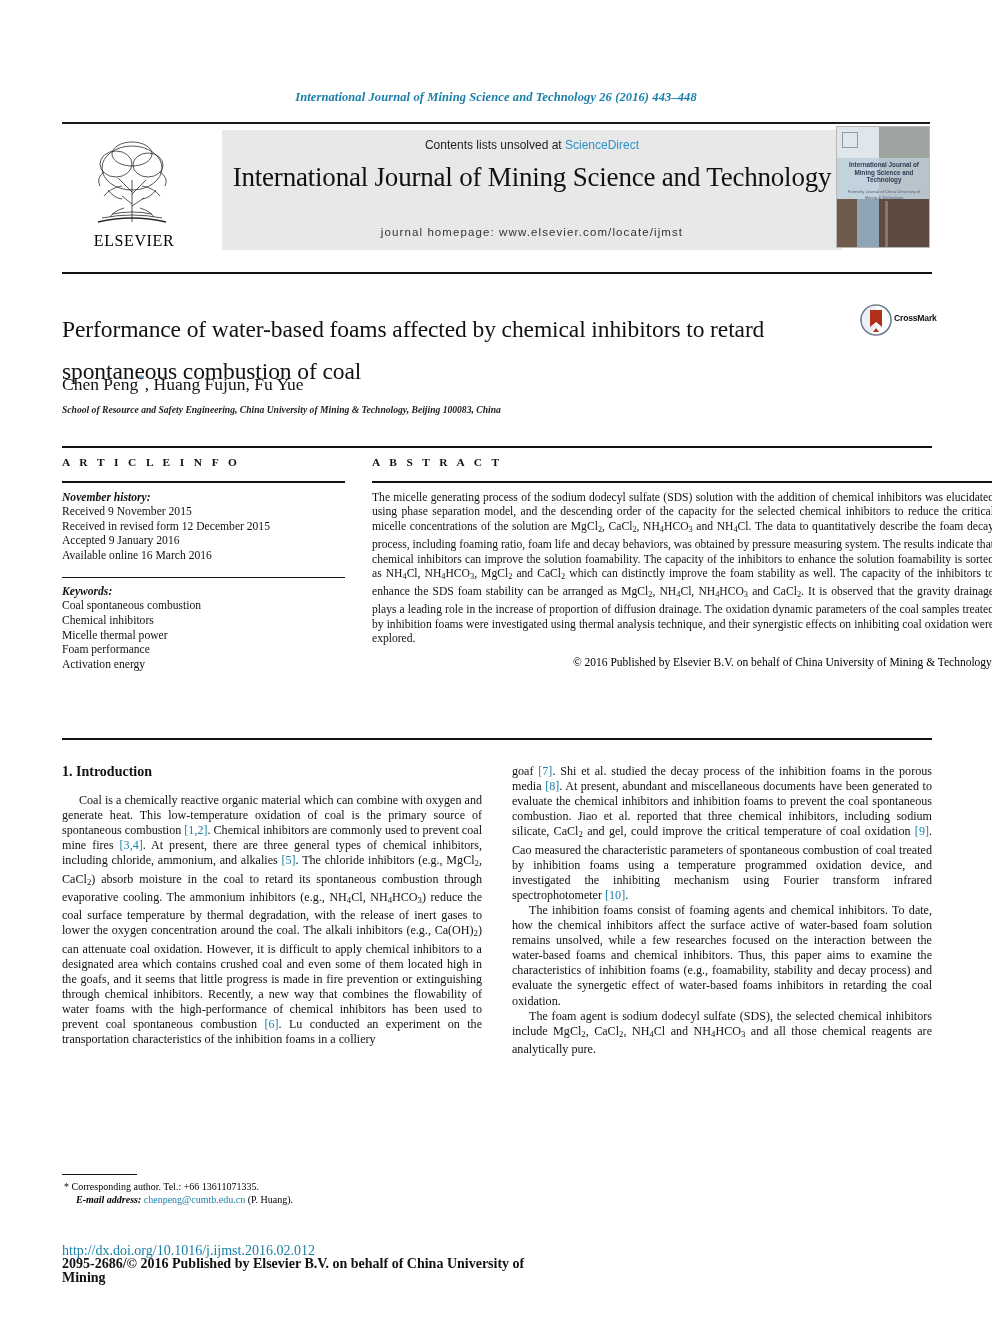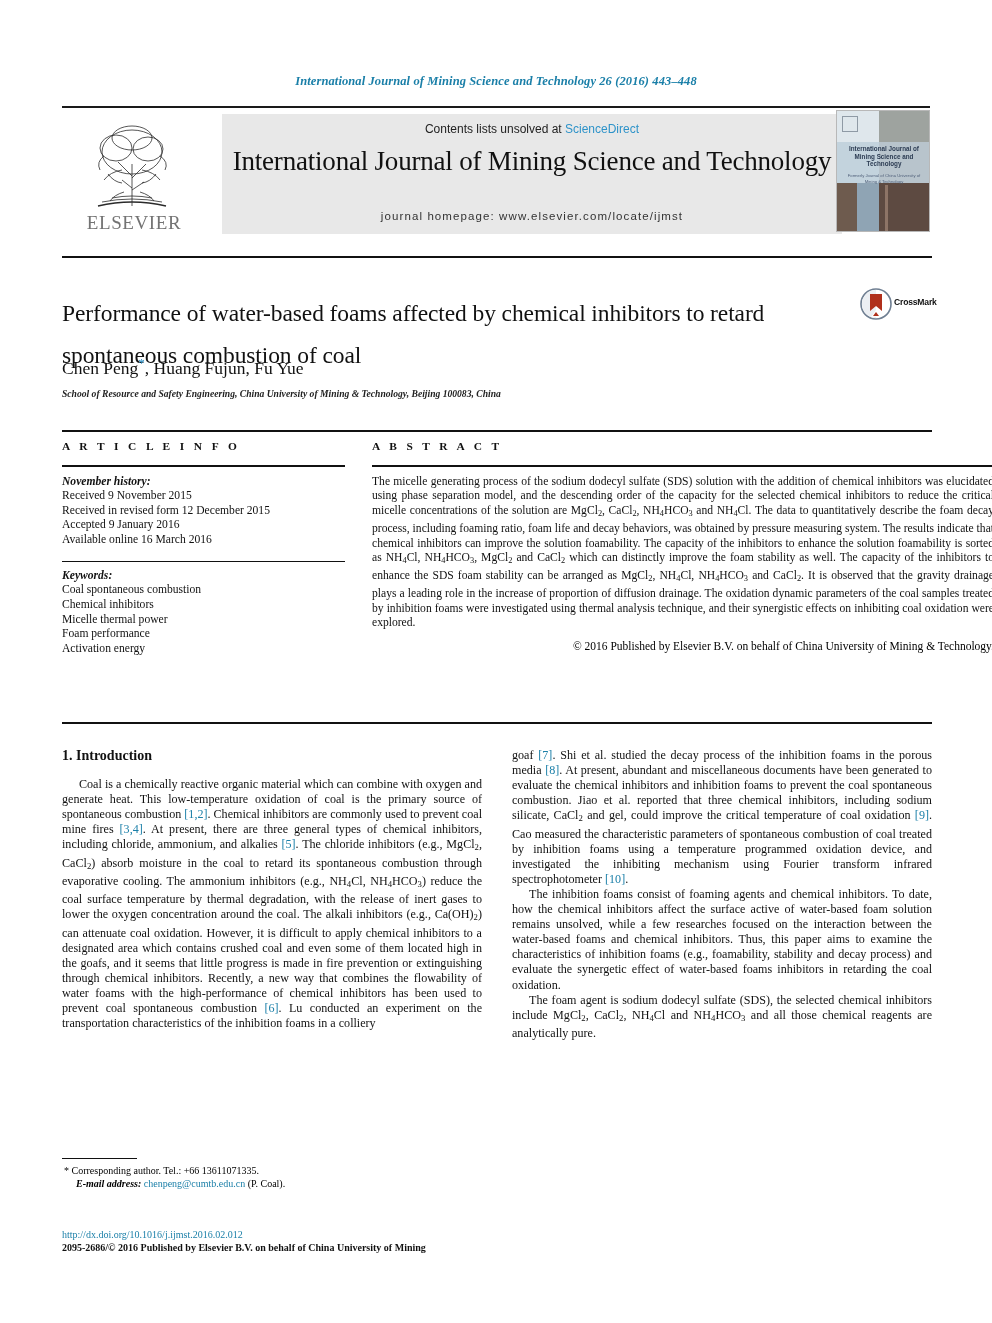--- a/index.html
+++ b/index.html
@@ -5,21 +5,21 @@
   * { box-sizing: border-box; }
   html, body { margin:0; padding:0; }
   body {
     width: 992px; height: 1323px;
     background: #ffffff;
     font-family: "Liberation Serif", "DejaVu Serif", serif;
     color: #000;
     position: relative;
     overflow: hidden;
   }
-  .page { position:absolute; left:0; top:0; width:992px; height:1238px; }
+  .page { position:absolute; left:0; top:16px; width:992px; height:1238px; }
 
   
   .runhead {
     position:absolute; top:74px; left:0; width:992px;
     text-align:center;
     font-size:12.5px; font-weight:bold; font-style:italic;
     color:#1a7fa8; letter-spacing:.1px;
   }
 
   
@@ -45,21 +45,21 @@
   .mh-home {
     position:absolute; left:160px; top:104px; width:620px;
     text-align:center; font-size:11.5px; color:#333;
     font-family:"Liberation Sans", sans-serif; letter-spacing:1.1px;
   }
 
   
   .els { position:absolute; left:2px; top:10px; width:140px; height:118px; }
   .els-word {
     position:absolute; left:8px; bottom:0px; width:124px; text-align:center;
-    font-size:19px; color:#737373; letter-spacing:.6px;
+    font-size:16px; color:#000000; letter-spacing:.6px;
     font-family:"Liberation Serif", serif;
   }
   .els-tree { position:absolute; left:14px; top:2px; }
 
   
   .cover {
     position:absolute; left:774px; top:4px; width:94px; height:122px;
     border:1px solid #b8b8b8; overflow:hidden; background:#cfd8de;
   }
   .cover-grid { position:absolute; inset:0; }
@@ -137,21 +137,21 @@
   .ref { color:#1a7fa8; }
 
   
   .footnote { position:absolute; left:62px; top:1158px; width:420px; font-size:10px; line-height:12.6px; }
   .fn-rule { width:75px; height:1.2px; background:#111; margin-bottom:6px; }
   .fn-line { padding-left:2px; }
   .fn-indent { padding-left:14px; }
   .mailto { color:#1a7fa8; }
 
   
-  .pfoot { position:absolute; left:62px; top:1228px; width:500px; font-size:10px; line-height:13.4px; }
+  .pfoot { position:absolute; left:62px; top:1228px; width:500px; font-size:14px; line-height:13.4px; }
   .pfoot .doi { color:#1a7fa8; }
   .pfoot .copyline { font-weight:bold; color:#111; }
 
   sub { font-size:.72em; vertical-align:-0.25em; }
 </style>
 </head>
 <body>
 
 <div class="page">
 
@@ -273,21 +273,21 @@
       <p class="para">The foam agent is sodium dodecyl sulfate (SDS), the selected chemical inhibitors include MgCl<sub>2</sub>, CaCl<sub>2</sub>, NH<sub>4</sub>Cl and NH<sub>4</sub>HCO<sub>3</sub> and all those chemical reagents are analytically pure.</p>
     </div>
   </div>
 
   <div class="footnote">
     <div class="fn-rule"></div>
     <div class="fn-line">* Corresponding author. Tel.: +66 13611071335.</div>
     <div class="fn-indent">
       <span class="ital">E-mail address:</span>
       <span class="mailto">chenpeng@cumtb.edu.cn</span>
-      <span>(P. Coal).</span>
+      <span>(P. Huang).</span>
     </div>
   </div>
 
   <div class="pfoot">
     <div class="doi">http://dx.doi.org/10.1016/j.ijmst.2016.02.012</div>
     <div class="copyline">2095-2686/© 2016 Published by Elsevier B.V. on behalf of China University of Mining</div>
   </div>
 
 </div>
 

